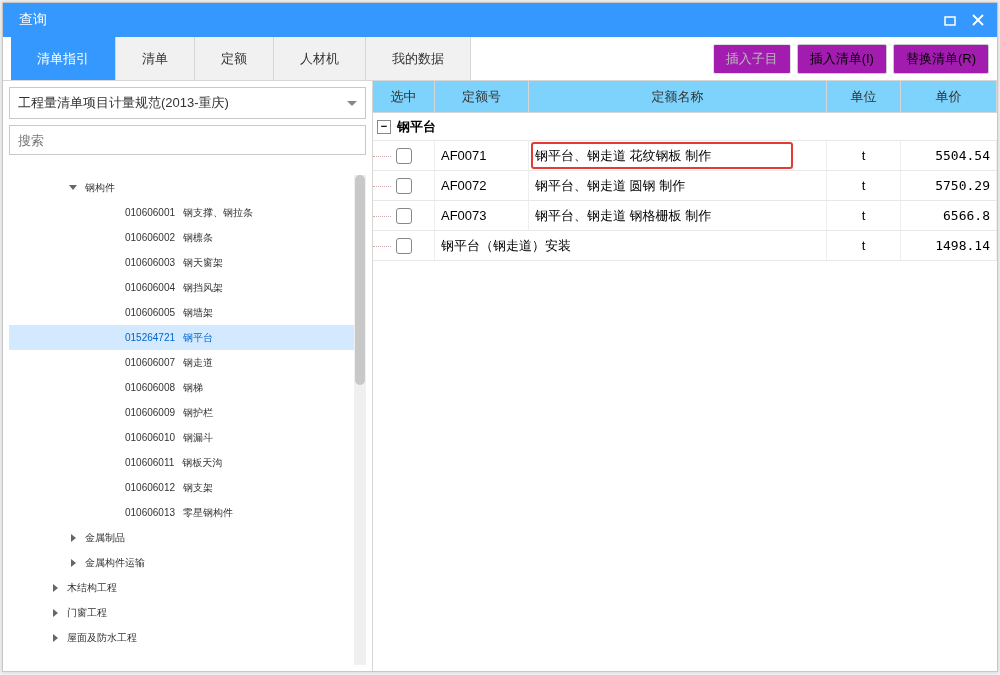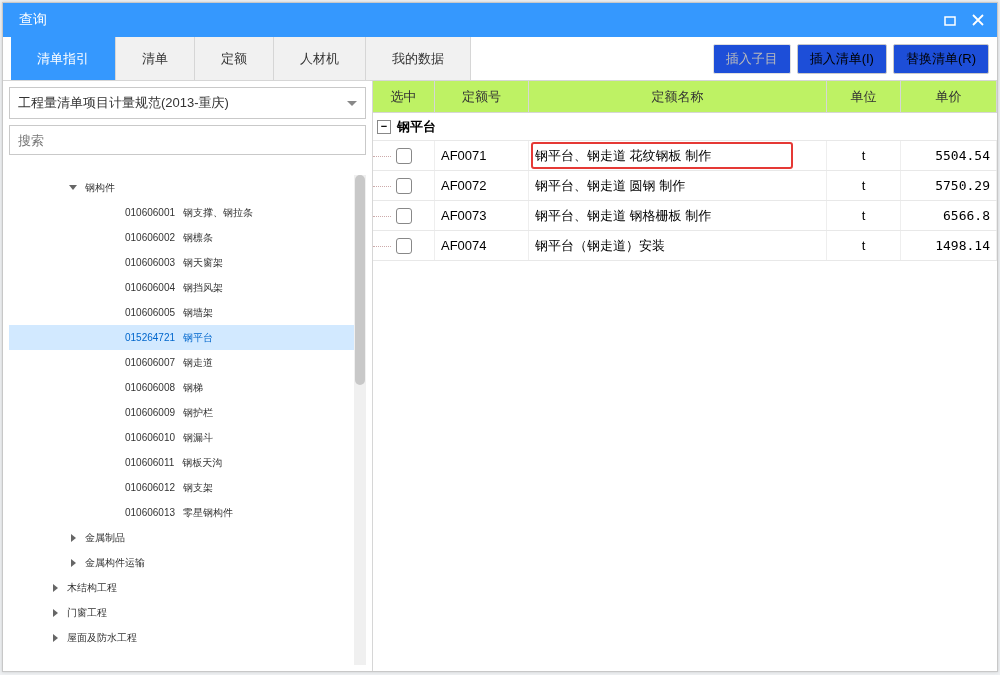--- a/index.html
+++ b/index.html
@@ -11,21 +11,21 @@
 .titlebar-title { flex: 1; padding-left: 6px; }
 .titlebar-btn { width: 18px; height: 18px; margin-left: 10px; cursor: pointer; display: flex; align-items: center; justify-content: center; }
 .titlebar-btn svg { stroke: #fff; fill: none; }
 
 .toolbar { height: 44px; border-bottom: 1px solid #d6d6d6; display: flex; align-items: center; padding: 0 8px; }
 .tabs { display: flex; height: 100%; }
 .tab { padding: 0 26px; height: 100%; display: flex; align-items: center; font-size: 13px; color: #333; cursor: pointer; border-right: 1px solid #d6d6d6; background: #f1f1f1; }
 .tab.active { background: #3598fe; color: #fff; }
 .tab:last-child { border-right: 1px solid #d6d6d6; }
 .toolbar-spacer { flex: 1; }
-.toolbar-btn { height: 30px; padding: 0 12px; margin-left: 6px; border: 1px solid #c9c9c9; background: #1d4ed8; font-size: 13px; cursor: pointer; border-radius: 2px; }
+.toolbar-btn { height: 30px; padding: 0 12px; margin-left: 6px; border: 1px solid #c9c9c9; background: #a21caf; font-size: 13px; cursor: pointer; border-radius: 2px; }
 .toolbar-btn.disabled { color: #bbb; border-color: #e0e0e0; cursor: default; }
 
 .body { flex: 1; display: flex; overflow: hidden; }
 
 .left-pane { width: 370px; border-right: 1px solid #d6d6d6; display: flex; flex-direction: column; padding: 6px; justify-content: center; }
 .dropdown { height: 32px; border: 1px solid #c9c9c9; display: flex; align-items: center; padding: 0 8px; font-size: 13px; color: #333; margin-bottom: 6px; position: relative; }
 .dropdown .caret { margin-left: auto; width: 0; height: 0; border-left: 5px solid transparent; border-right: 5px solid transparent; border-top: 5px solid #888; }
 .search-input { height: 30px; border: 1px solid #c9c9c9; padding: 0 8px; font-size: 13px; color: #888; margin-bottom: 20px; outline: none; width: 100%; }
 .tree-wrap { flex: 1; overflow: auto; position: relative; }
 .tree-scroll { position: absolute; right: 0; top: 0; bottom: 0; width: 12px; background: #f0f0f0; }
@@ -34,21 +34,21 @@
 .tree-node { height: 25px; display: flex; align-items: center; padding-left: 0; cursor: pointer; white-space: nowrap; }
 .tree-node.level-2 { padding-left: 58px; }
 .tree-node.level-4 { padding-left: 98px; }
 .tree-node.level-1 { padding-left: 40px; }
 .tree-node.selected { background: #d2e9ff; color: #0066cc; }
 .tree-arrow { width: 12px; height: 12px; margin-right: 6px; display: inline-flex; align-items: center; justify-content: center; }
 .tree-arrow.expanded::before { content: ""; width: 0; height: 0; border-left: 4px solid transparent; border-right: 4px solid transparent; border-top: 5px solid #666; display: block; }
 .tree-arrow.collapsed::before { content: ""; width: 0; height: 0; border-top: 4px solid transparent; border-bottom: 4px solid transparent; border-left: 5px solid #666; display: block; }
 .tree-arrow.none { width: 12px; }
 .code-lbl { margin-right: 8px; }
-.grid-head { height: 32px; display: flex; background: #bef264; border-bottom: 1px solid #d6d6d6; font-size: 13px; color: #333; }
+.grid-head { height: 32px; display: flex; background: #7dd3fc; border-bottom: 1px solid #d6d6d6; font-size: 13px; color: #333; }
 .gh-cell { display: flex; align-items: center; justify-content: center; border-right: 1px solid #d6d6d6; }
 .c-sel { width: 62px; }
 .c-code { width: 94px; text-align: right; }
 .c-name { flex: 1; }
 .c-unit { width: 74px; }
 .c-price { width: 96px; }
 .grid-body { flex: 1; overflow: auto; }
 .group-row { height: 28px; display: flex; align-items: center; border-bottom: 1px solid #e8e8e8; font-size: 13px; font-weight: bold; }
 .group-toggle { width: 14px; height: 14px; border: 1px solid #888; margin: 0 6px 0 4px; display: flex; align-items: center; justify-content: center; font-size: 11px; line-height: 1; cursor: pointer; }
 .grid-row { height: 30px; display: flex; align-items: stretch; border-bottom: 1px solid #e8e8e8; font-size: 13px; }
@@ -238,21 +238,20 @@
               </div>
               <div class="g-cell g-code c-code">AF0073</div>
               <div class="g-cell g-name c-name">钢平台、钢走道 钢格栅板 制作</div>
               <div class="g-cell g-unit c-unit">t</div>
               <div class="g-cell g-price c-price">6566.8</div>
             </div>
             <div class="grid-row">
               <div class="g-cell g-sel c-sel">
                 <span class="checkbox"></span>
               </div>
-              <div class="g-cell g-code c-code">AF0074</div>
               <div class="g-cell g-name c-name">钢平台（钢走道）安装</div>
               <div class="g-cell g-unit c-unit">t</div>
               <div class="g-cell g-price c-price">1498.14</div>
             </div>
           </div>
       </div>
       <div id="hl-box" class="highlight-box" style="top: 61px; left: 158px; width: 262px; height: 27px;"></div>
     </div>
   </div>
 </div>

